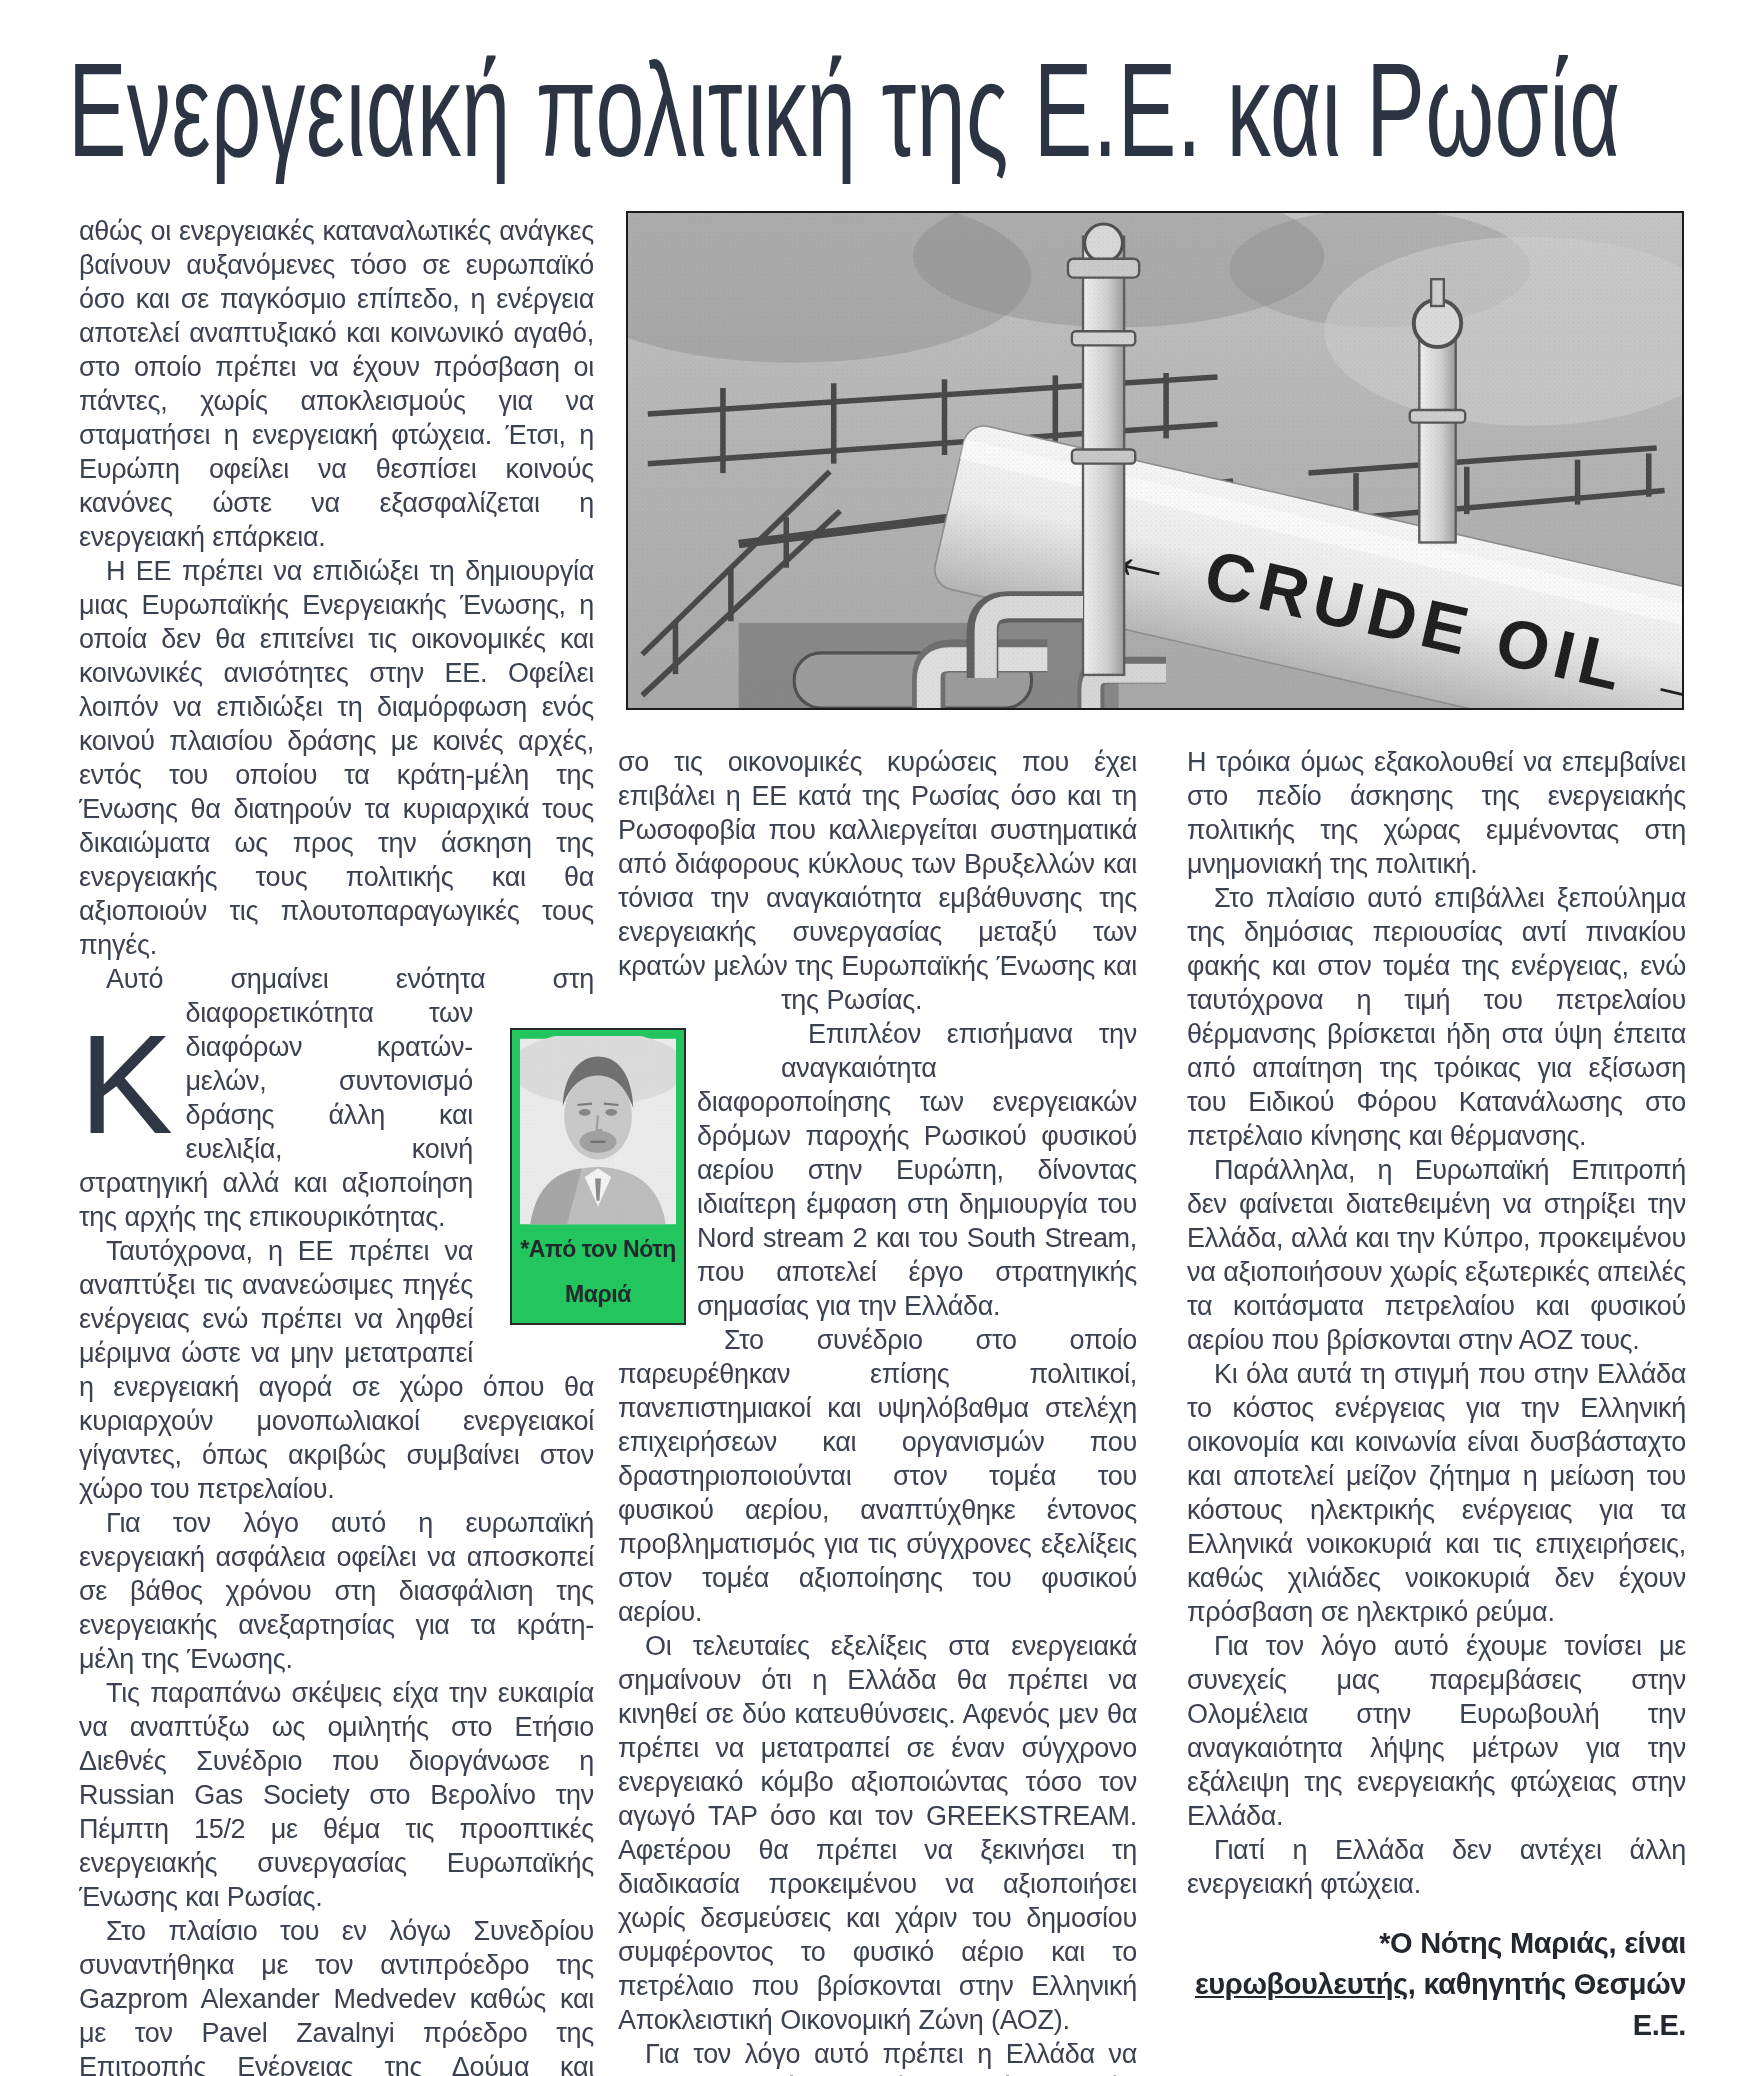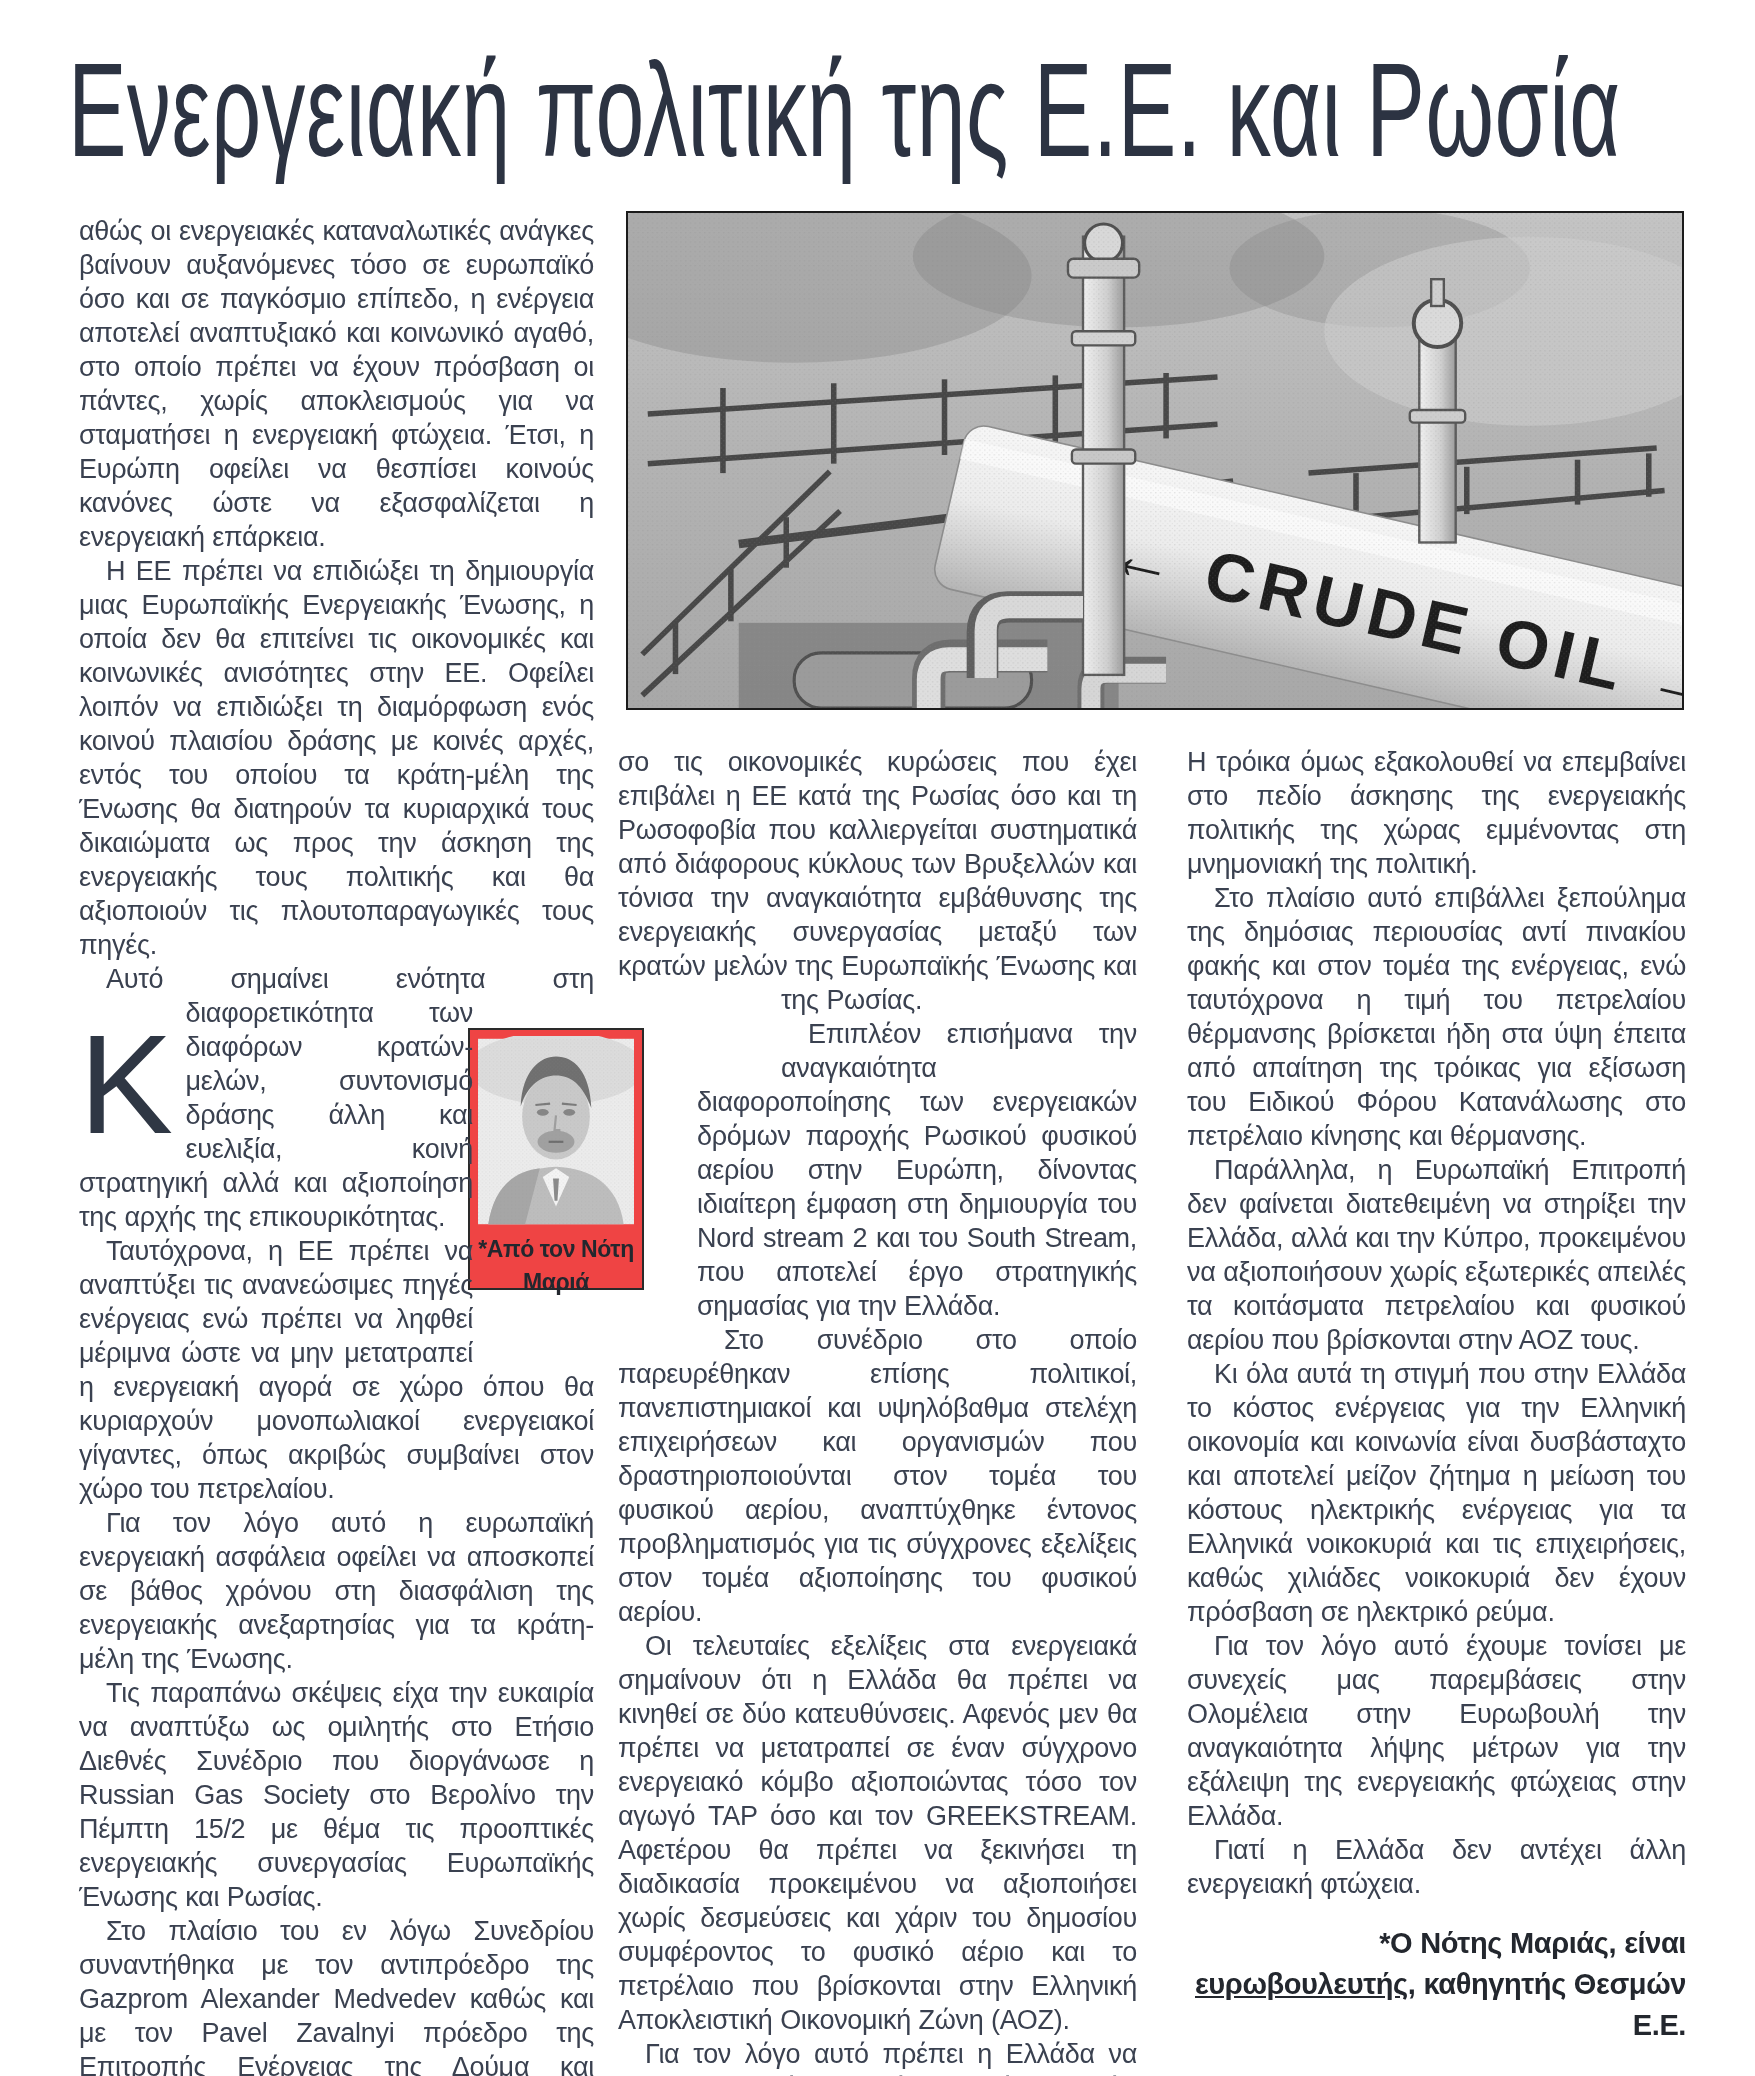--- a/index.html
+++ b/index.html
@@ -15,22 +15,22 @@
     transform:scale(0.66,1); transform-origin:left top; letter-spacing:0.8px;
   }
   
   .photo {
     position:absolute; left:626px; top:211px; width:1058px; height:499px;
     border:2.4px solid #1b1b1b; box-sizing:border-box; background:#b5b5b5;
   }
   .photo svg { display:block; width:100%; height:100%; }
   
   .portrait {
-    position:absolute; left:468px; top:1028px; width:176px; height:262px;
-    border:2.4px solid #2a2a2a; box-sizing:border-box; background:#ef4444;
+    position:absolute; left:510px; top:1028px; width:176px; height:297px;
+    border:2.4px solid #2a2a2a; box-sizing:border-box; background:#22c55e;
     padding:6.4px 6.4px 3.2px 6.4px; text-align:center;
   }
   .portrait svg { display:block; width:156px; height:191px; margin:0 auto; }
   .portrait .cap {
     font-weight:bold; font-size:23px; line-height:29px; color:#23272e;
     margin-top:8px; letter-spacing:-0.4px;
   }
   
   .col {
     position:absolute; top:745px; width:519px;
@@ -175,21 +175,21 @@
       <path d="M58 92 C60 44 84 24 106 24 C130 24 152 44 154 94 C142 62 126 50 106 50 C86 50 68 62 58 92 Z" fill="#6f6f6f"></path>
       <ellipse cx="88" cy="100" rx="8" ry="4.5" fill="#858585"></ellipse>
       <ellipse cx="124" cy="100" rx="8" ry="4.5" fill="#858585"></ellipse>
       <path d="M78 90 L98 88 M114 88 L134 90" stroke="#7a7a7a" stroke-width="3" fill="none"></path>
       <path d="M106 104 L104 124 L112 124" stroke="#9e9e9e" stroke-width="3" fill="none"></path>
       <ellipse cx="106" cy="140" rx="25" ry="15" fill="#a0a0a0"></ellipse>
       <path d="M96 140 L116 140" stroke="#6d6d6d" stroke-width="3"></path>
       <rect width="212" height="252" fill="url(#pgrain)" opacity="0.5"></rect>
     </svg>
     <div class="cap">*Από τον Νότη</div>
-    <div class="cap" style="margin-top:4px;">Μαριά</div>
+    <div class="cap" style="margin-top:16px;">Μαριά</div>
   </div>
 
   <div class="col" id="col1">
     <div class="spR0"></div>
     <div class="spR1"></div>
     <p><span class="dropcap">Κ</span><span>αθώς οι ενεργειακές καταναλωτικές ανάγκες βαίνουν αυξανόμενες τόσο σε ευρωπαϊκό όσο και σε παγκόσμιο επίπεδο, η ενέργεια αποτελεί αναπτυξιακό και κοινωνικό αγαθό, στο οποίο πρέπει να έχουν πρόσβαση οι πάντες, χωρίς αποκλεισμούς για να σταματήσει η ενεργειακή φτώχεια. Έτσι, η Ευρώπη οφείλει να θεσπίσει κοινούς κανόνες ώστε να εξασφαλίζεται η ενεργειακή επάρκεια.</span></p>
     <p>Η ΕΕ πρέπει να επιδιώξει τη δημιουργία μιας Ευρωπαϊκής Ενεργειακής Ένωσης, η οποία δεν θα επιτείνει τις οικονομικές και κοινωνικές ανισότητες στην ΕΕ. Οφείλει λοιπόν να επιδιώξει τη διαμόρφωση ενός κοινού πλαισίου δράσης με κοινές αρχές, εντός του οποίου τα κράτη-μέλη της Ένωσης θα διατηρούν τα κυριαρχικά τους δικαιώματα ως προς την άσκηση της ενεργειακής τους πολιτικής και θα αξιοποιούν τις πλουτοπαραγωγικές τους πηγές.</p>
     <p>Αυτό σημαίνει ενότητα στη διαφορετικότητα των διαφόρων κρατών-μελών, συντονισμό δράσης άλλη και ευελιξία, κοινή στρατηγική αλλά και αξιοποίηση της αρχής της επικουρικότητας.</p>
     <p>Ταυτόχρονα, η ΕΕ πρέπει να αναπτύξει τις ανανεώσιμες πηγές ενέργειας ενώ πρέπει να ληφθεί μέριμνα ώστε να μην μετατραπεί η ενεργειακή αγορά σε χώρο όπου θα κυριαρχούν μονοπωλιακοί ενεργειακοί γίγαντες, όπως ακριβώς συμβαίνει στον χώρο του πετρελαίου.</p>
     <p>Για τον λόγο αυτό η ευρωπαϊκή ενεργειακή ασφάλεια οφείλει να αποσκοπεί σε βάθος χρόνου στη διασφάλιση της ενεργειακής ανεξαρτησίας για τα κράτη-μέλη της Ένωσης.</p>

